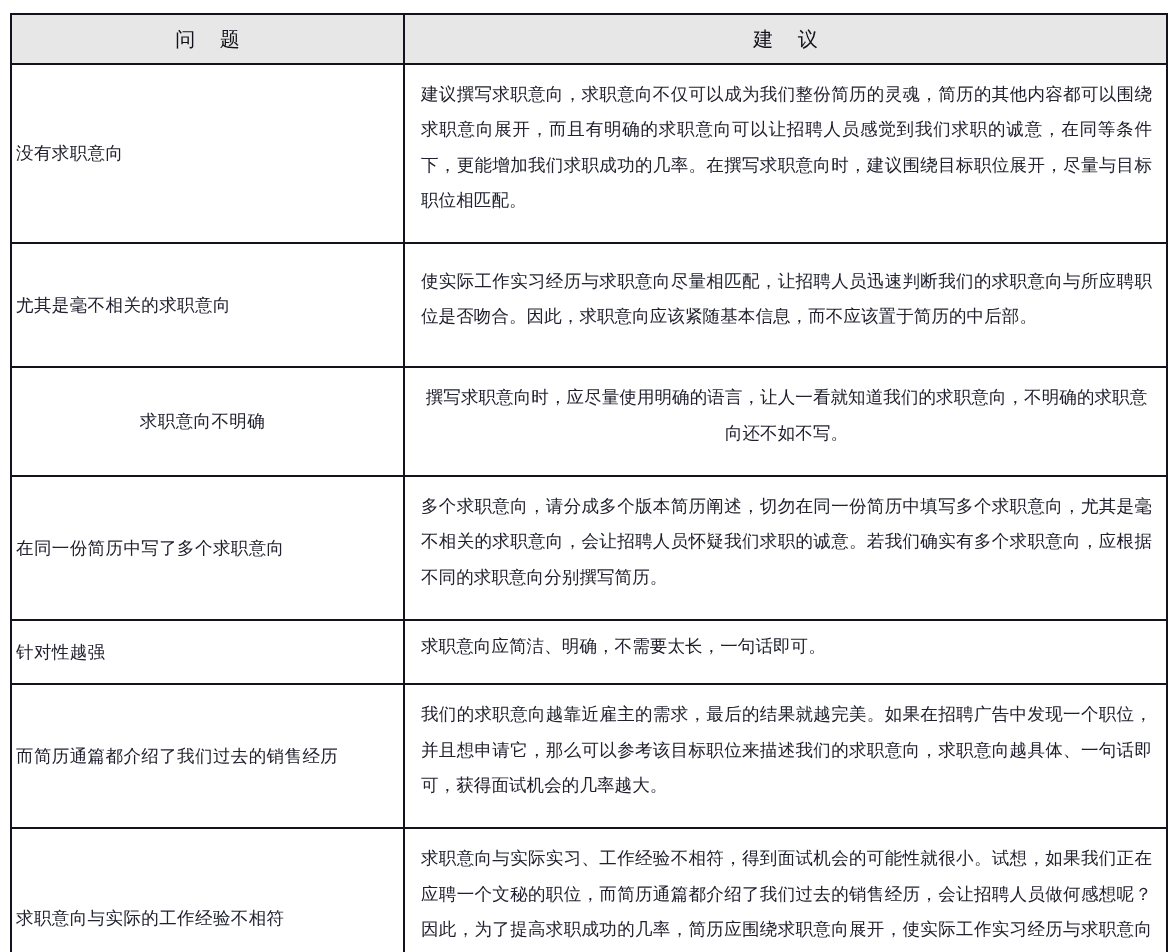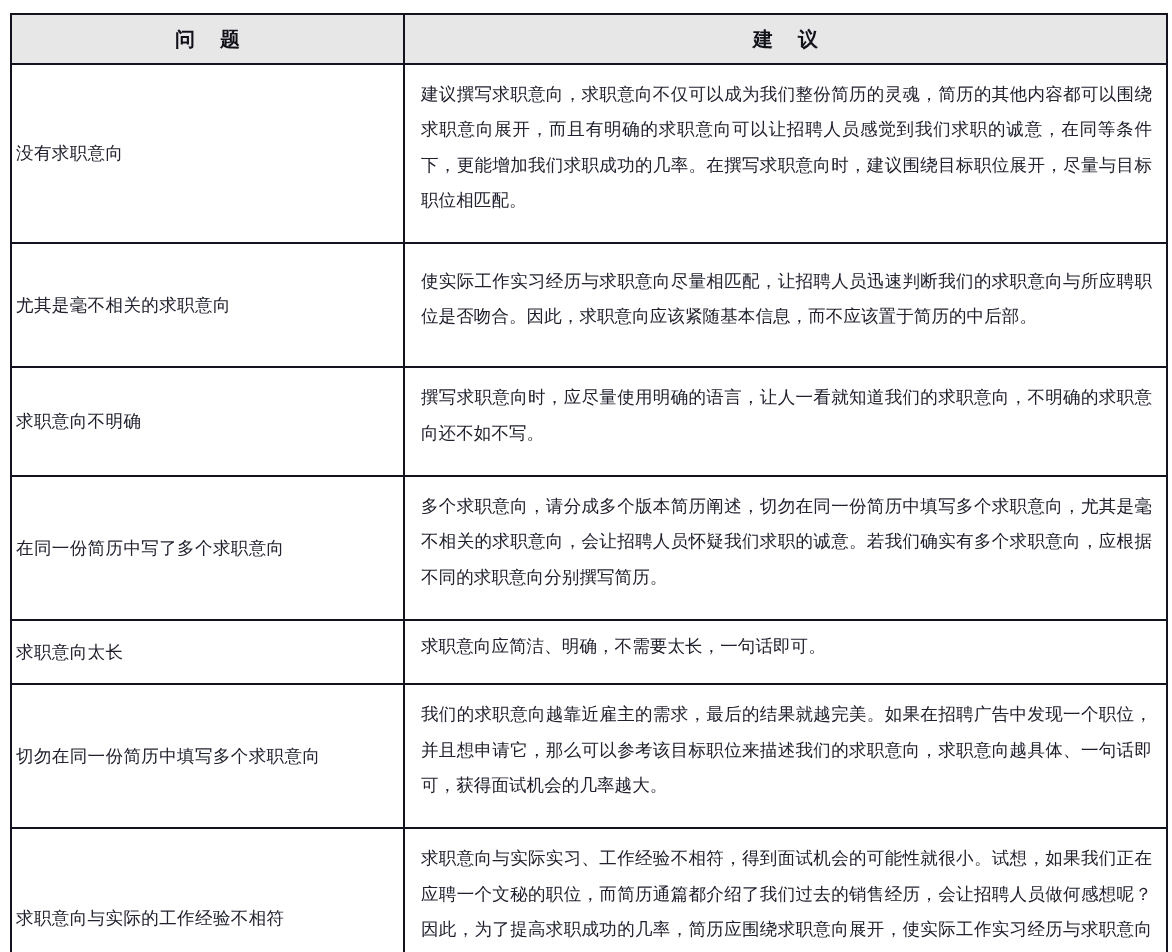--- a/index.html
+++ b/index.html
@@ -38,21 +38,21 @@
     border: 2px solid #13131f;
     vertical-align: middle;
     box-sizing: border-box;
   }
 
   table.advice-table thead th {
     background: #e7e7e7;
     height: 50px;
     padding: 4px 8px;
     text-align: center;
-    font-weight: bold;
+    font-weight: normal;
     font-size: 20px;
     letter-spacing: 9px;
     text-indent: 9px;
     color: #111119;
   }
 
   td.problem-cell {
     padding: 10px 14px 10px 4px;
     font-size: 17.5px;
     line-height: 1.55;
@@ -68,21 +68,21 @@
     letter-spacing: 0.1px;
     color: #20202e;
     text-align: justify;
     text-justify: inter-ideograph;
     font-family: Liberation Serif, serif;
   }
 
   
   tr.row-0 td { height: 168px; }
   tr.row-1 td { height: 124px; }
-  tr.row-2 td { height: 86px;  }
+  tr.row-2 td { height: 86px; text-align: center;  }
   tr.row-3 td { height: 122px; margin-top: 44px; }
   tr.row-4 td { height: 50px;  }
   tr.row-5 td { height: 127px; }
   tr.row-6 td { height: 158px; }
   tr.row-7 td { height: 50px;  }
 
   tr.row-4 td.advice-cell,
   tr.row-7 td.advice-cell { line-height: 1.5; }
 </style>
 </head>
@@ -111,25 +111,25 @@
       </tr>
       <tr class="row-2">
         <td class="problem-cell">求职意向不明确</td>
         <td class="advice-cell">撰写求职意向时，应尽量使用明确的语言，让人一看就知道我们的求职意向，不明确的求职意向还不如不写。</td>
       </tr>
       <tr class="row-3">
         <td class="problem-cell">在同一份简历中写了多个求职意向</td>
         <td class="advice-cell">多个求职意向，请分成多个版本简历阐述，切勿在同一份简历中填写多个求职意向，尤其是毫不相关的求职意向，会让招聘人员怀疑我们求职的诚意。若我们确实有多个求职意向，应根据不同的求职意向分别撰写简历。</td>
       </tr>
       <tr class="row-4">
-        <td class="problem-cell">求职意向太长</td>
+        <td class="problem-cell">针对性越强</td>
         <td class="advice-cell">求职意向应简洁、明确，不需要太长，一句话即可。</td>
       </tr>
       <tr class="row-5">
-        <td class="problem-cell">切勿在同一份简历中填写多个求职意向</td>
+        <td class="problem-cell">而简历通篇都介绍了我们过去的销售经历</td>
         <td class="advice-cell">我们的求职意向越靠近雇主的需求，最后的结果就越完美。如果在招聘广告中发现一个职位，并且想申请它，那么可以参考该目标职位来描述我们的求职意向，求职意向越具体、一句话即可，获得面试机会的几率越大。</td>
       </tr>
       <tr class="row-6">
         <td class="problem-cell">求职意向与实际的工作经验不相符</td>
         <td class="advice-cell">求职意向与实际实习、工作经验不相符，得到面试机会的可能性就很小。试想，如果我们正在应聘一个文秘的职位，而简历通篇都介绍了我们过去的销售经历，会让招聘人员做何感想呢？因此，为了提高求职成功的几率，简历应围绕求职意向展开，使实际工作实习经历与求职意向尽量相匹配、相吻合。</td>
       </tr>
       <tr class="row-7">
         <td class="problem-cell">写了明确的薪酬要求</td>
         <td class="advice-cell">除非用人单位有明确的要求，一般不建议在简历中写上期望薪水。</td>
       </tr>

